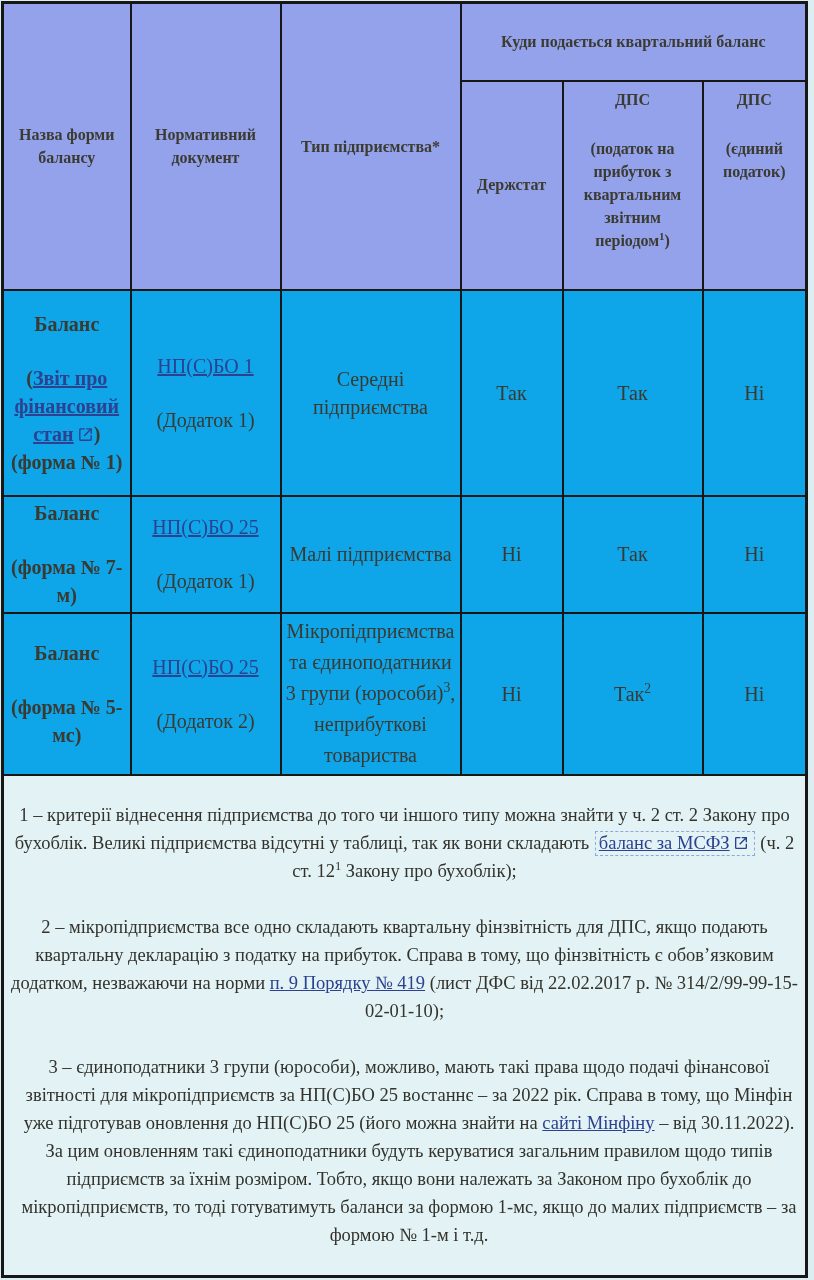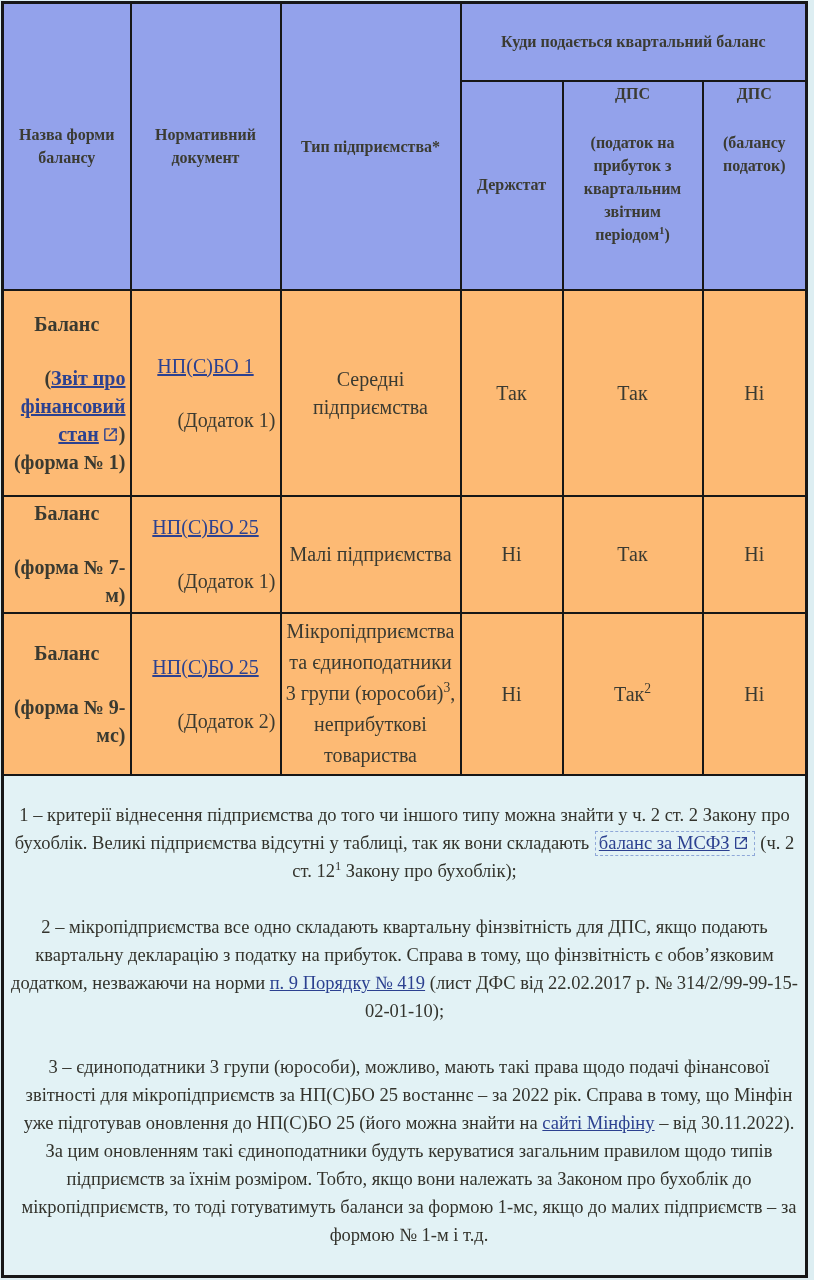--- a/index.html
+++ b/index.html
@@ -24,28 +24,28 @@
     vertical-align:middle;
     overflow:hidden;
   }
   th.hd{
     background:#93a2eb;
     color:#3b3b32;
     font-weight:bold;
     font-size:16px;
     line-height:1.45;
   }
-  th.hd.top{vertical-align:top;padding-top:0;}
+  th.hd.top{vertical-align:top;padding-top:6px;}
   td.cell{
-    background:#fdba74;
+    background:#0ea5e9;
     font-size:20px;
     line-height:1.4;
   }
   td.cell.bold{font-weight:bold;}
-  .p + .p{margin-top:26px;text-align:right;}
+  .p + .p{margin-top:26px;}
   .phdr + .phdr{margin-top:26px;}
   a.lnk{
     color:#2c4190;
     text-decoration:underline;
     cursor:pointer;
   }
   a.lnk.bold{font-weight:bold;}
   sup{font-size:68%;vertical-align:super;line-height:0;}
   svg.ext{
     vertical-align:-2px;
@@ -92,21 +92,21 @@
   </tr>
 
   <tr style="height:209px">
     <th class="hd">Держстат</th>
     <th class="hd top">
       <div class="phdr">ДПС</div>
       <div class="phdr"><span>(податок на прибуток з квартальним звітним періодом</span><sup>1</sup><span>)</span></div>
     </th>
     <th class="hd top">
       <div class="phdr">ДПС</div>
-      <div class="phdr">(балансу податок)</div>
+      <div class="phdr">(єдиний податок)</div>
     </th>
   </tr>
 
   <tr style="height:206px">
     <td class="cell bold">
       <div class="p">Баланс</div>
       <div class="p"><span>(</span><a class="lnk bold"><span>Звіт про фінансовий стан</span><svg class="ext" viewBox="0 0 24 24" width="17" height="17">
                 <path fill="currentColor" d="M19 19H5V5h6V3H5a2 2 0 0 0-2 2v14a2 2 0 0 0 2 2h14a2 2 0 0 0 2-2v-6h-2z"></path>
                 <path fill="currentColor" d="M13 3v2h4.6l-8.3 8.3 1.4 1.4L19 6.4V11h2V3z"></path>
               </svg></a><span>)</span></div>
@@ -133,21 +133,21 @@
     </td>
     <td class="cell">Малі підприємства</td>
     <td class="cell">Ні</td>
     <td class="cell">Так</td>
     <td class="cell">Ні</td>
   </tr>
 
   <tr style="height:162px">
     <td class="cell bold">
       <div class="p">Баланс</div>
-      <div class="p">(форма № 9-мс)</div>
+      <div class="p">(форма № 5-мс)</div>
     </td>
     <td class="cell">
       <div class="p"><a class="lnk">НП(С)БО 25</a></div>
       <div class="p">(Додаток 2)</div>
     </td>
     <td class="cell" style="line-height:1.55"><span>Мікропідприємства та єдиноподатники 3 групи (юрособи)</span><sup>3</sup><span>, неприбуткові товариства</span></td>
     <td class="cell">Ні</td>
     <td class="cell"><span>Так</span><sup>2</sup></td>
     <td class="cell">Ні</td>
   </tr>

